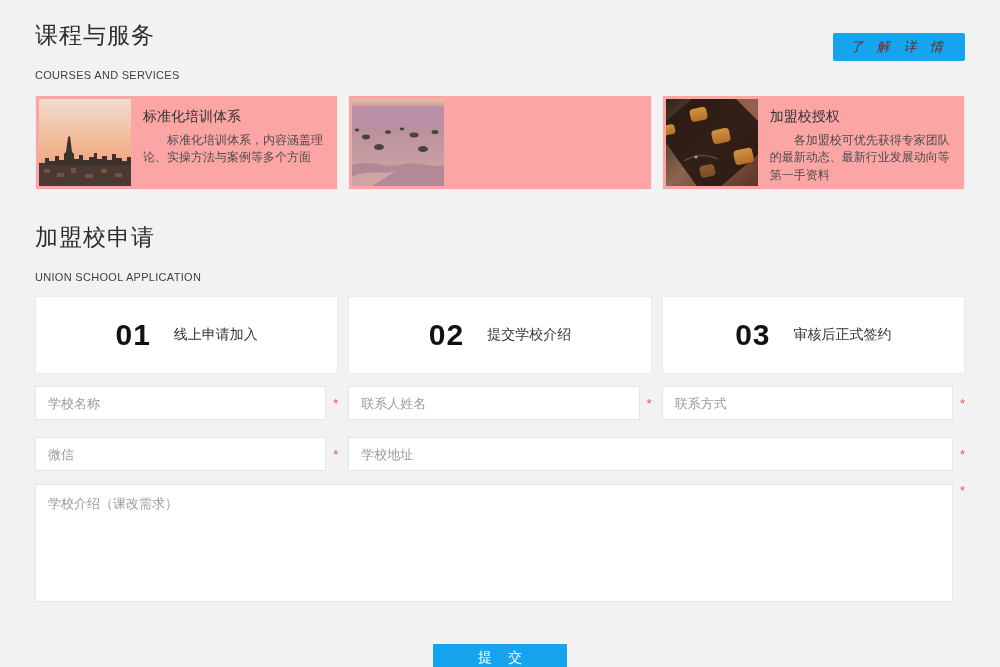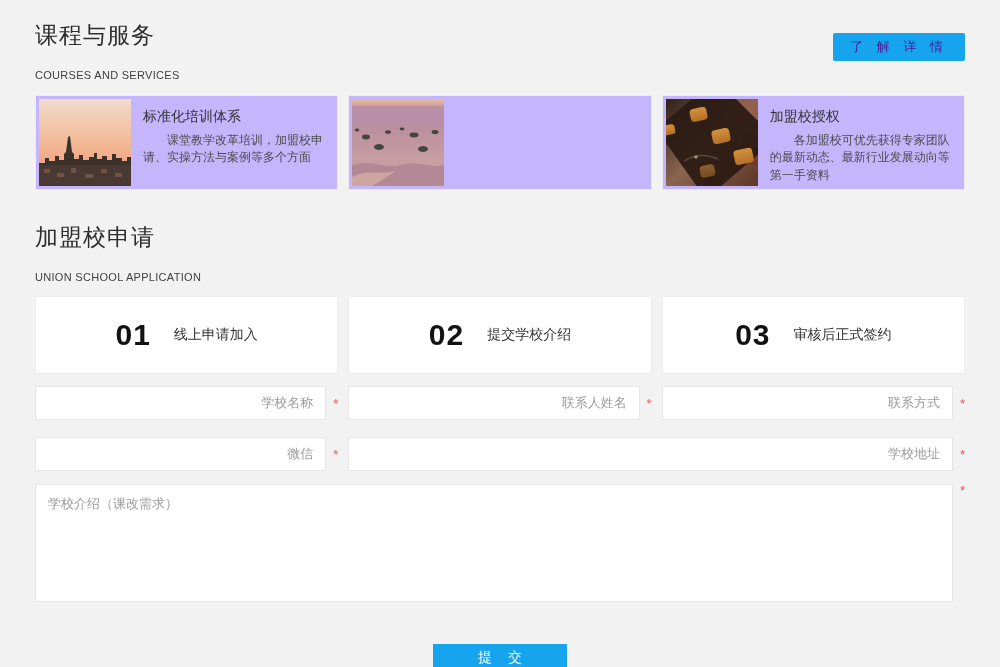--- a/index.html
+++ b/index.html
@@ -13,31 +13,31 @@
   .content { position:relative; width:930px; margin:0 auto; padding-top:20px; }
 
   
   .section-header { position:relative; }
   .section-title { font-size:23px; font-weight:500; color:#2d2d2d; letter-spacing:1px; }
   .section-subtitle { font-size:11px; color:#404040; margin-top:18px; letter-spacing:0.3px; }
 
   .detail-btn {
     position:absolute; right:0; top:13px;
     height:28px; padding:0 17px;
-    background:#17a4ee; color:#4c1d95;
+    background:#17a4ee; color:#7f1d1d;
     border:none; border-radius:2px;
     font-size:13px; letter-spacing:5px;
-    font-family:inherit; cursor:pointer;
+    font-family:inherit; cursor:pointer;font-style:italic;
   }
 
   
   .cards { display:flex; gap:10px; margin-top:14px; }
   .card {
     flex:1; height:95px;
-    background:#c4b5fd; border:1px solid #ececec;
+    background:#fca5a5; border:1px solid #ececec;
     padding:3px; display:flex;
   }
   .thumb { width:92px; height:87px; flex:none; display:block; }
   .card-body { padding:9px 10px 0 12px; flex:1; }
   .card-title { font-size:14px; color:#333; font-weight:500; margin-bottom:6px; }
   .card-desc { font-size:12px; color:#4c4c4c; line-height:1.45; text-indent:2em; }
 
   
   .application { margin-top:32px; }
 
@@ -54,21 +54,21 @@
   .form-grid {
     display:grid; grid-template-columns:1fr 1fr 1fr;
     column-gap:10px; row-gap:17px; margin-top:12px;
   }
   .field { display:flex; align-items:center; }
   .field.wide { grid-column:2 / 4; }
   .field input {
     flex:1; height:34px; min-width:0;
     background:#fff; border:1px solid #e6e6e6;
     padding:0 12px; font-size:13px; color:#000000;
-    font-family:Liberation Serif, serif; outline:none;text-align:right;
+    font-family:Liberation Sans, sans-serif; outline:none;
   }
   .field input::placeholder, .field-textarea textarea::placeholder { color:#9b9b9b; }
   .req {
     width:12px; flex:none; text-align:right;
     color:#f25353; font-size:13px; line-height:1;
   }
   .field-textarea { display:flex; align-items:flex-start; margin-top:13px; }
   .field-textarea textarea {
     flex:1; height:118px; resize:none;
     background:#fff; border:1px solid #e6e6e6;
@@ -114,21 +114,21 @@
           <rect x="5" y="70" width="6" height="4"></rect>
             <rect x="18" y="74" width="7" height="4"></rect>
           <rect x="32" y="69" width="5" height="5"></rect>
             <rect x="46" y="75" width="8" height="4"></rect>
           <rect x="62" y="70" width="6" height="4"></rect>
             <rect x="76" y="74" width="7" height="4"></rect>
         </g>
       </svg>
       <div class="card-body">
         <div class="card-title">标准化培训体系</div>
-        <div class="card-desc">课堂教学改革培训，加盟校申请、实操方法与案例等多个方面</div>
+        <div class="card-desc">标准化培训体系，内容涵盖理论、实操方法与案例等多个方面</div>
       </div>
     </div>
 
     <div class="card">
       <svg class="thumb" viewBox="0 0 92 87">
         <defs>
           <linearGradient id="sky2" x1="0" y1="0" x2="0" y2="1">
             <stop offset="0" stop-color="#e2bda6"></stop>
             <stop offset="0.22" stop-color="#d8a698"></stop>
             <stop offset="0.30" stop-color="#b98fa7"></stop>

